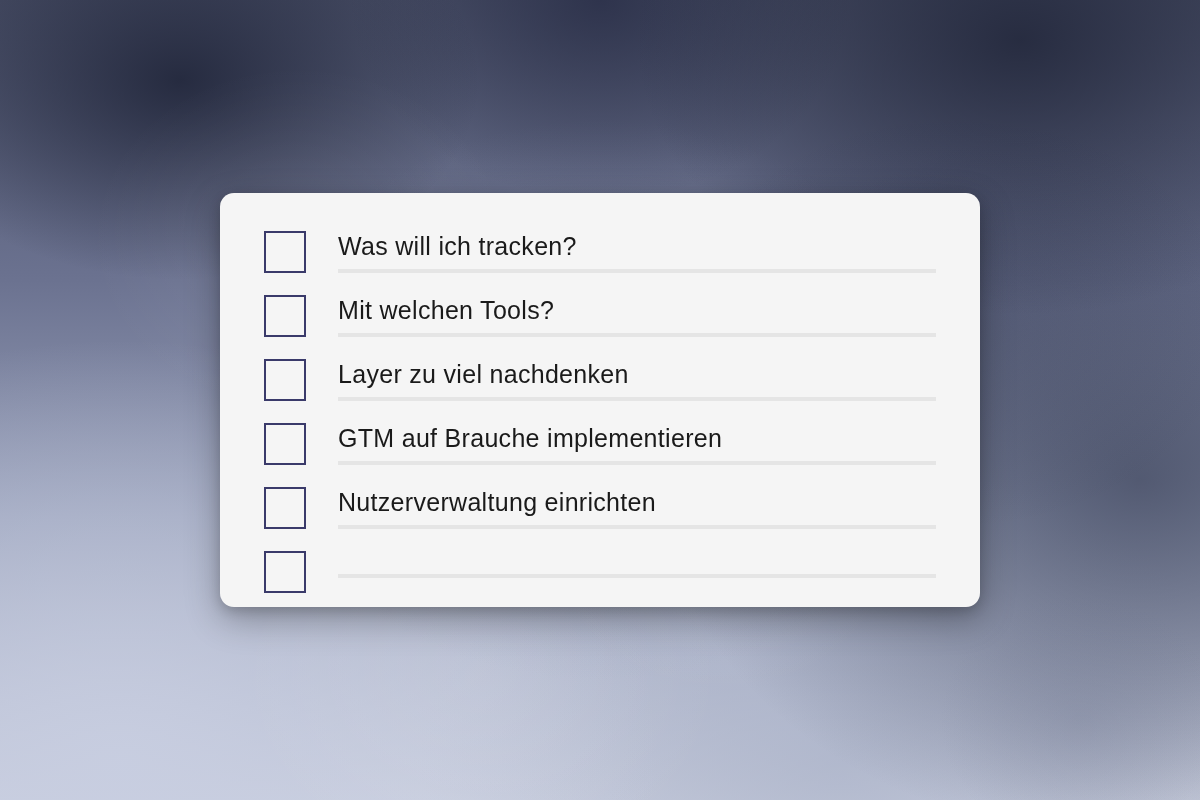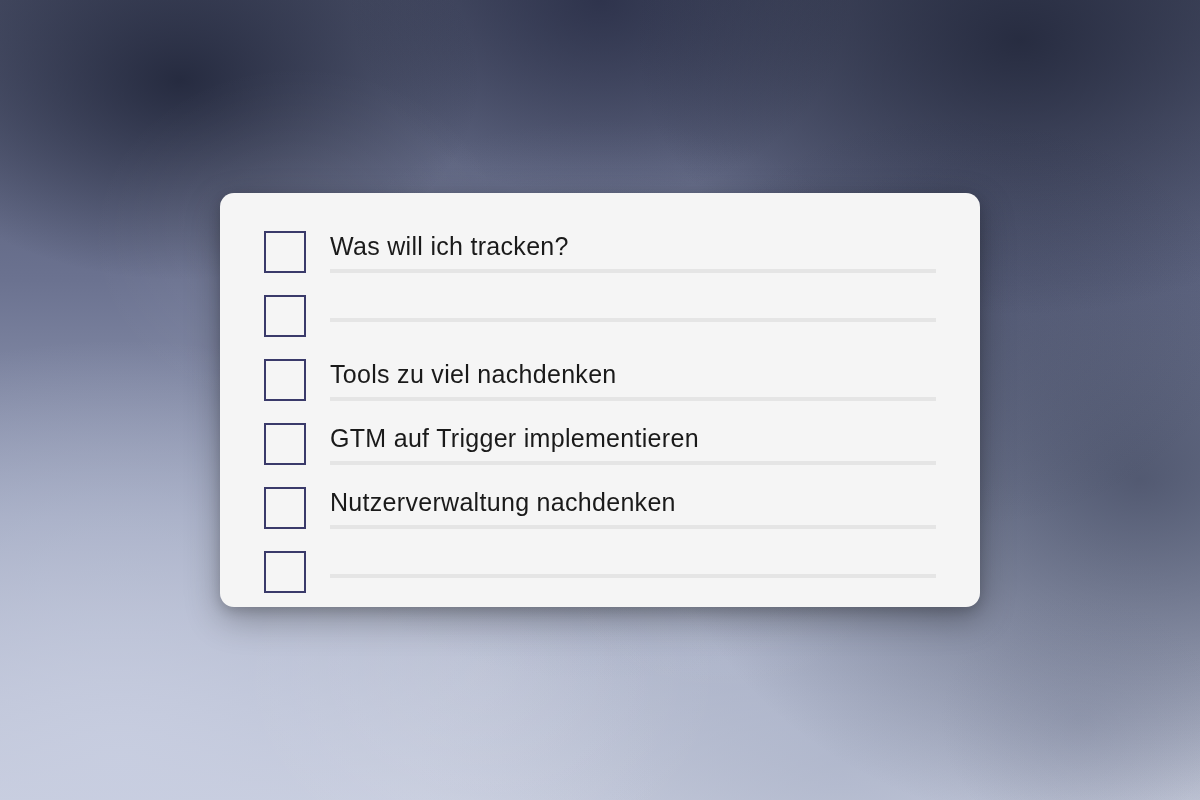--- a/index.html
+++ b/index.html
@@ -51,21 +51,21 @@
       z-index: 1;
     }
 
     .checklist {
       list-style: none;
     }
 
     .item {
       display: flex;
       align-items: center;
-      gap: 24px;
+      gap: 32px;
       padding: 12px 0 10px 0;
     }
 
     .checkbox {
       width: 42px;
       height: 42px;
       border: 2px solid #3a3a6a;
       background: transparent;
       flex-shrink: 0;
       cursor: pointer;
@@ -107,45 +107,46 @@
       <div class="checkbox"></div>
       <div class="label-wrap">
         <span class="label">Was will ich tracken?</span>
         <div class="underline"></div>
       </div>
     </li>
 
     <li class="item">
       <div class="checkbox"></div>
       <div class="label-wrap">
+        <span class="label">Mit welchen Tools?</span>
         <div class="underline"></div>
       </div>
     </li>
 
 
     <li class="item">
       <div class="checkbox"></div>
       <div class="label-wrap">
-        <span class="label">Tools zu viel nachdenken</span>
+        <span class="label">Layer zu viel nachdenken</span>
         <div class="underline"></div>
       </div>
     </li>
 
     <li class="item">
       <div class="checkbox"></div>
       <div class="label-wrap">
-        <span class="label">GTM auf Trigger implementieren</span>
+        <span class="label">GTM auf Brauche implementieren</span>
         <div class="underline"></div>
       </div>
     </li>
 
     <li class="item">
       <div class="checkbox"></div>
       <div class="label-wrap">
-        <span class="label">Nutzerverwaltung nachdenken</span>
+        <span class="label">Nutzerverwaltung einrichten</span>
         <div class="underline"></div>
       </div>
     </li>
 
     <li class="item">
       <div class="checkbox"></div>
       <div class="label-wrap">
         <div class="underline"></div>
       </div>
     </li>

